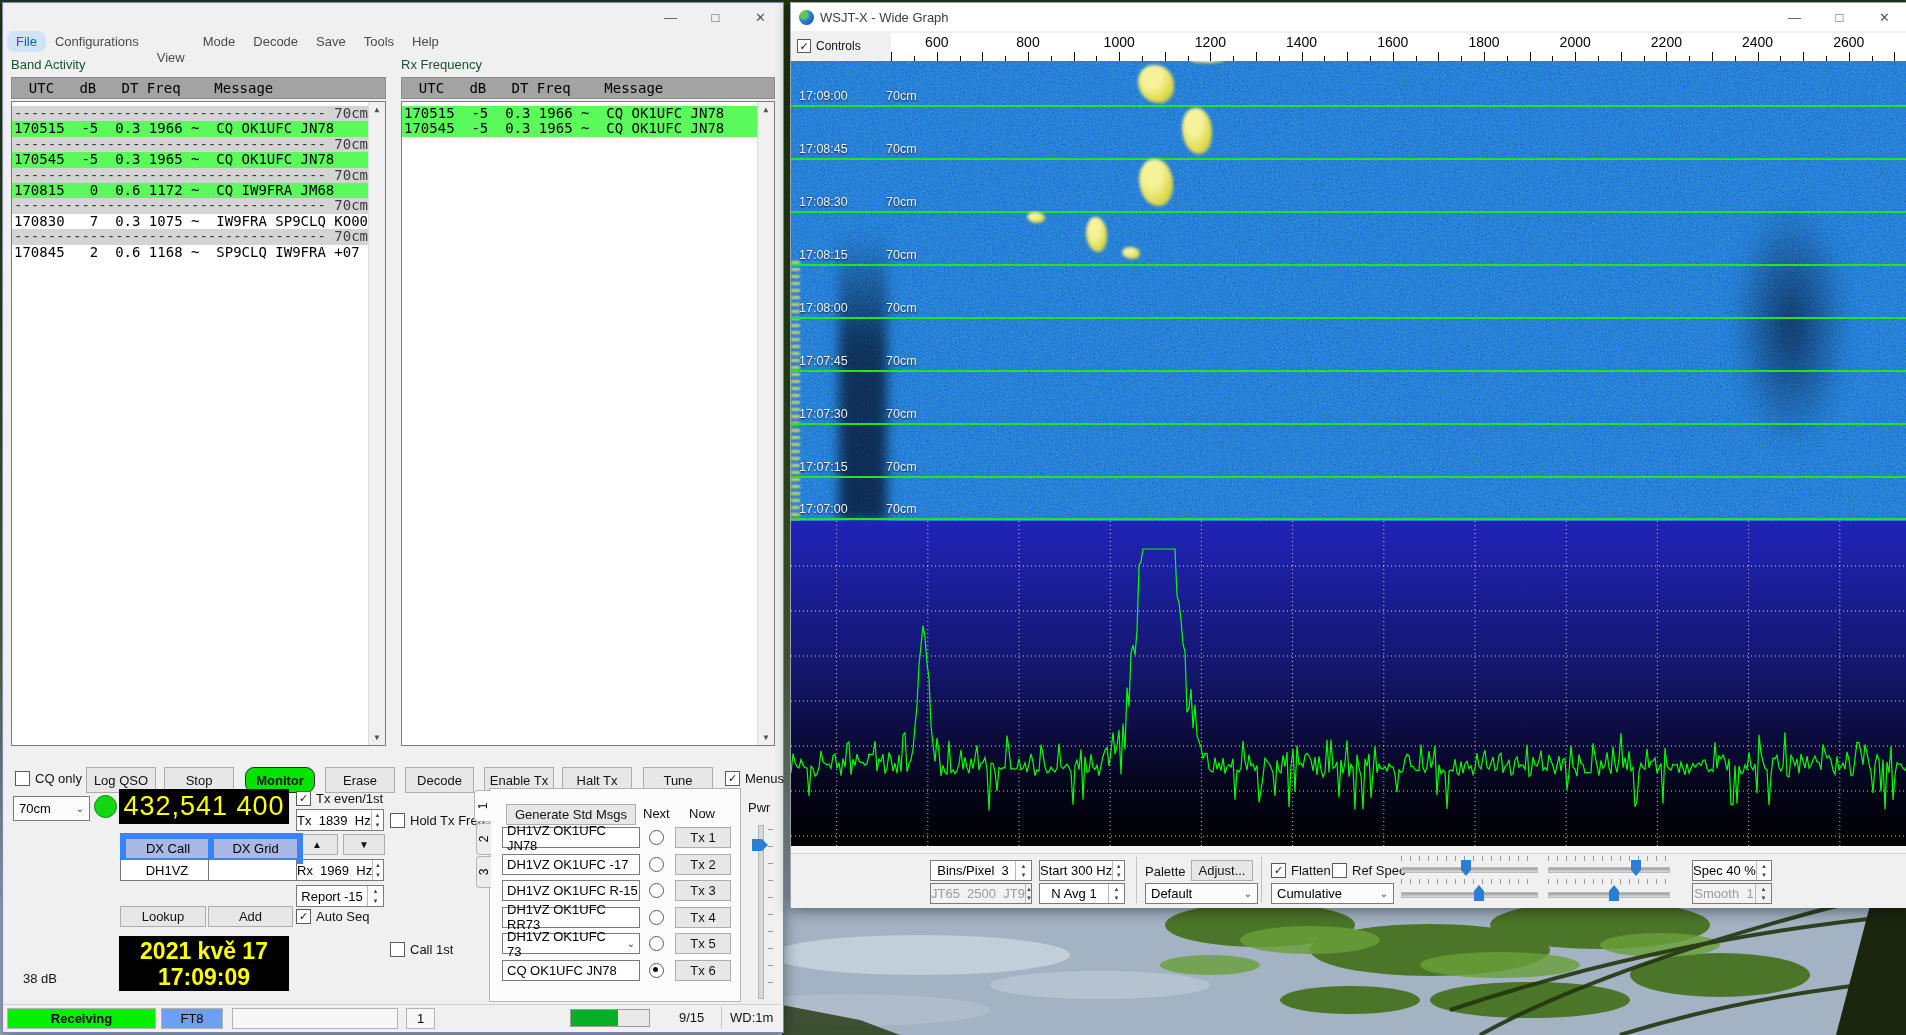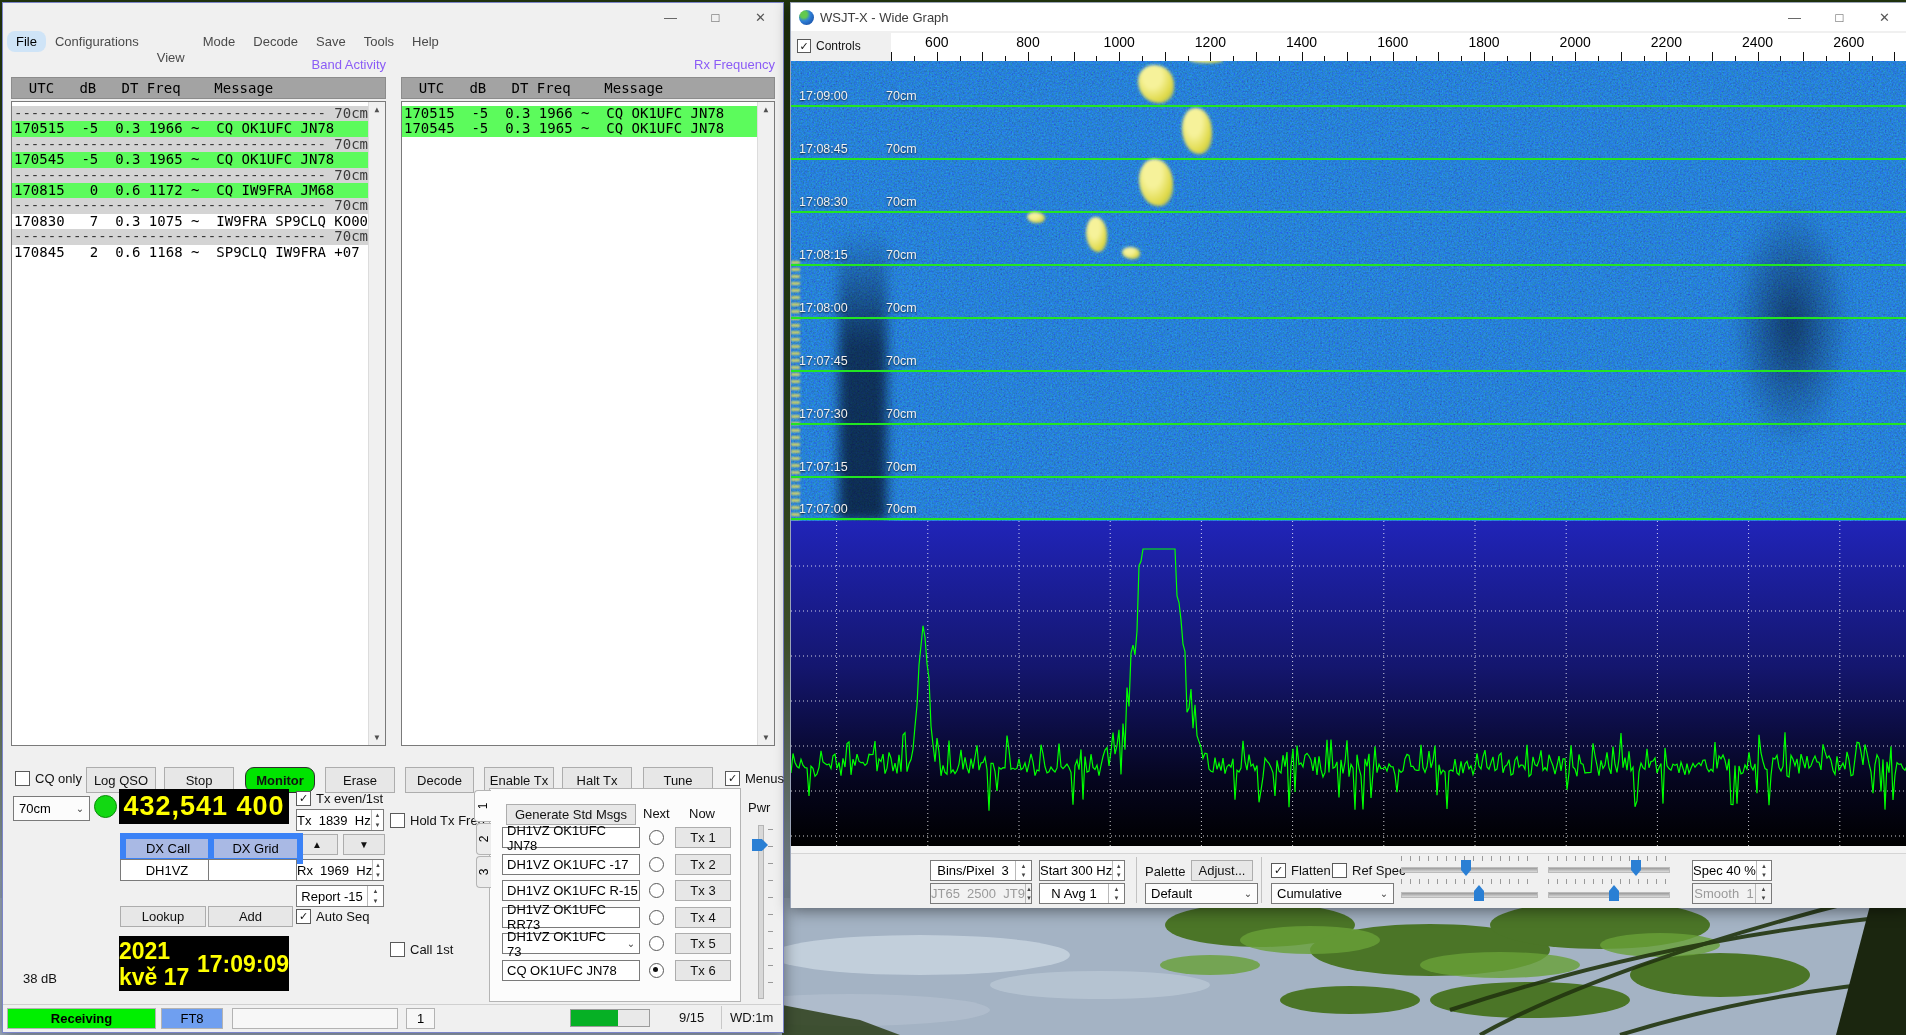--- a/index.html
+++ b/index.html
@@ -10,23 +10,23 @@
   .win{position:absolute;background:#f0f0f0;border:1px solid #7b85c9;box-shadow:0 3px 14px rgba(0,0,0,.45);}
   .titlebar{position:absolute;left:0;top:0;right:0;height:28px;background:#fff;display:flex;align-items:center;padding-left:8px;gap:6px;}
   .title-text{color:#3c3c3c;font-size:13px;white-space:pre;}
   .appicon{width:15px;height:15px;border-radius:50%;
     background:radial-gradient(circle at 32% 30%,#63c94e 0 22%,#2e7fd8 45%,#174a9e 90%);}
   .winbtns{position:absolute;top:0;right:0;height:28px;display:flex;}
   .winbtn{width:45px;height:28px;display:flex;align-items:center;justify-content:center;color:#555;font-size:13px;}
   
   .menubar{position:absolute;left:0;top:26px;right:0;height:24px;background:#f0f0f0;display:flex;align-items:center;padding-left:4px;}
   .menuitem{padding:3px 9px;color:#4a4a4a;}
-  .menuitem.active{background:#cfe4f7;color:#000000;border-radius:8px;}
+  .menuitem.active{background:#cfe4f7;color:#0369a1;border-radius:8px;}
   
-  .tbl-title{position:absolute;font-size:13px;color:#8b5cf6;text-align:right;}
+  .tbl-title{position:absolute;font-size:13px;color:#14532d;text-align:left;}
   .thead{position:absolute;background:#a3a3a3;border:1px solid #8c8c8c;color:#000;
          font-family:"DejaVu Sans Mono",monospace;font-size:14px;line-height:20px;white-space:pre;}
   .tlist{position:absolute;background:#fff;border:1px solid #7a7a7a;overflow:hidden;
          font-family:"DejaVu Sans Mono",monospace;font-size:14px;}
   .trow{height:15.4px;line-height:15.4px;white-space:pre;padding-left:2px;}
   .trow.sep{background:#d4d4d4;color:#3a3a3a;}
   .trow.cq{background:#5cfb5c;}
   .vscroll{position:absolute;top:0;bottom:0;right:0;width:16px;background:#f0f0f0;border-left:1px solid #dcdcdc;}
   .sarr{position:absolute;left:0;width:16px;height:15px;color:#505050;font-size:8px;text-align:center;line-height:15px;}
   
@@ -174,21 +174,21 @@
     <div class="chk" style="left:722px;top:768px">
       <span class="box">✓</span>
       <span>Menus</span>
     </div>
 
     <div class="combo" style="left:10px;top:793px;width:70px;height:23px">
       <span>70cm</span>
         <span class="car">⌄</span>
     </div>
     <div class="abs" style="left:91px;top:792px;width:21px;height:21px;border-radius:50%;background:#12d812;border:1px solid #0a8a0a"></div>
-    <div class="lcd" style="left:116px;top:786px;width:170px;height:35px;font-size:27px;font-weight:bold;letter-spacing:1px">432,541 400</div>
+    <div class="lcd" style="left:116px;top:786px;width:170px;height:35px;font-size:27px;font-weight:normal;letter-spacing:1px">432,541 400</div>
 
     <div class="chk" style="left:293px;top:788px">
       <span class="box">✓</span>
       <span>Tx even/1st</span>
     </div>
     <div class="spin" style="left:293px;top:806px;width:86px;height:20px">
       <span class="txt">Tx  1839  Hz</span>
       <span class="spinarr">
           <div>▲</div>
           <div>▼</div>
@@ -225,21 +225,21 @@
 
     <div class="hdrbtn" style="left:117px;top:830px;width:84px;height:19px">DX Call</div>
     <div class="hdrbtn" style="left:205px;top:830px;width:83px;height:19px">DX Grid</div>
     <div class="inp" style="left:117px;top:856px;width:84px;height:20px;justify-content:center">DH1VZ</div>
     <div class="inp" style="left:205px;top:856px;width:83px;height:20px"></div>
     <div class="btn" style="left:117px;top:903px;width:84px;height:19px">Lookup</div>
     <div class="btn" style="left:205px;top:903px;width:83px;height:19px">Add</div>
 
     <div class="lbl" style="left:20px;top:968px">38 dB</div>
 
-    <div class="lcd" style="left:116px;top:933px;width:170px;height:55px;flex-direction:row;font-size:23px;font-weight:bold;line-height:26px">
+    <div class="lcd" style="left:116px;top:933px;width:170px;height:55px;flex-direction:column;font-size:23px;font-weight:bold;line-height:26px">
       <div>2021 kvě 17</div>
       <div>17:09:09</div>
     </div>
 
     <div class="abs" style="left:486px;top:785px;width:250px;height:212px;background:#fcfcfc;border:1px solid #b4b4b4"></div>
     <div class="abs" style="left:471px;top:787px;width:16px;height:30px;background:#fcfcfc;border:1px solid #b4b4b4;border-right:none;border-radius:4px 0 0 4px;display:flex;align-items:center;justify-content:center;transform:none">
         <span style="transform:rotate(-90deg);font-size:12px">1</span>
       </div>
     <div class="abs" style="left:473px;top:820px;width:14px;height:30px;background:#ececec;border:1px solid #b4b4b4;border-right:none;border-radius:4px 0 0 4px;display:flex;align-items:center;justify-content:center">
         <span style="transform:rotate(-90deg);font-size:12px">2</span>

